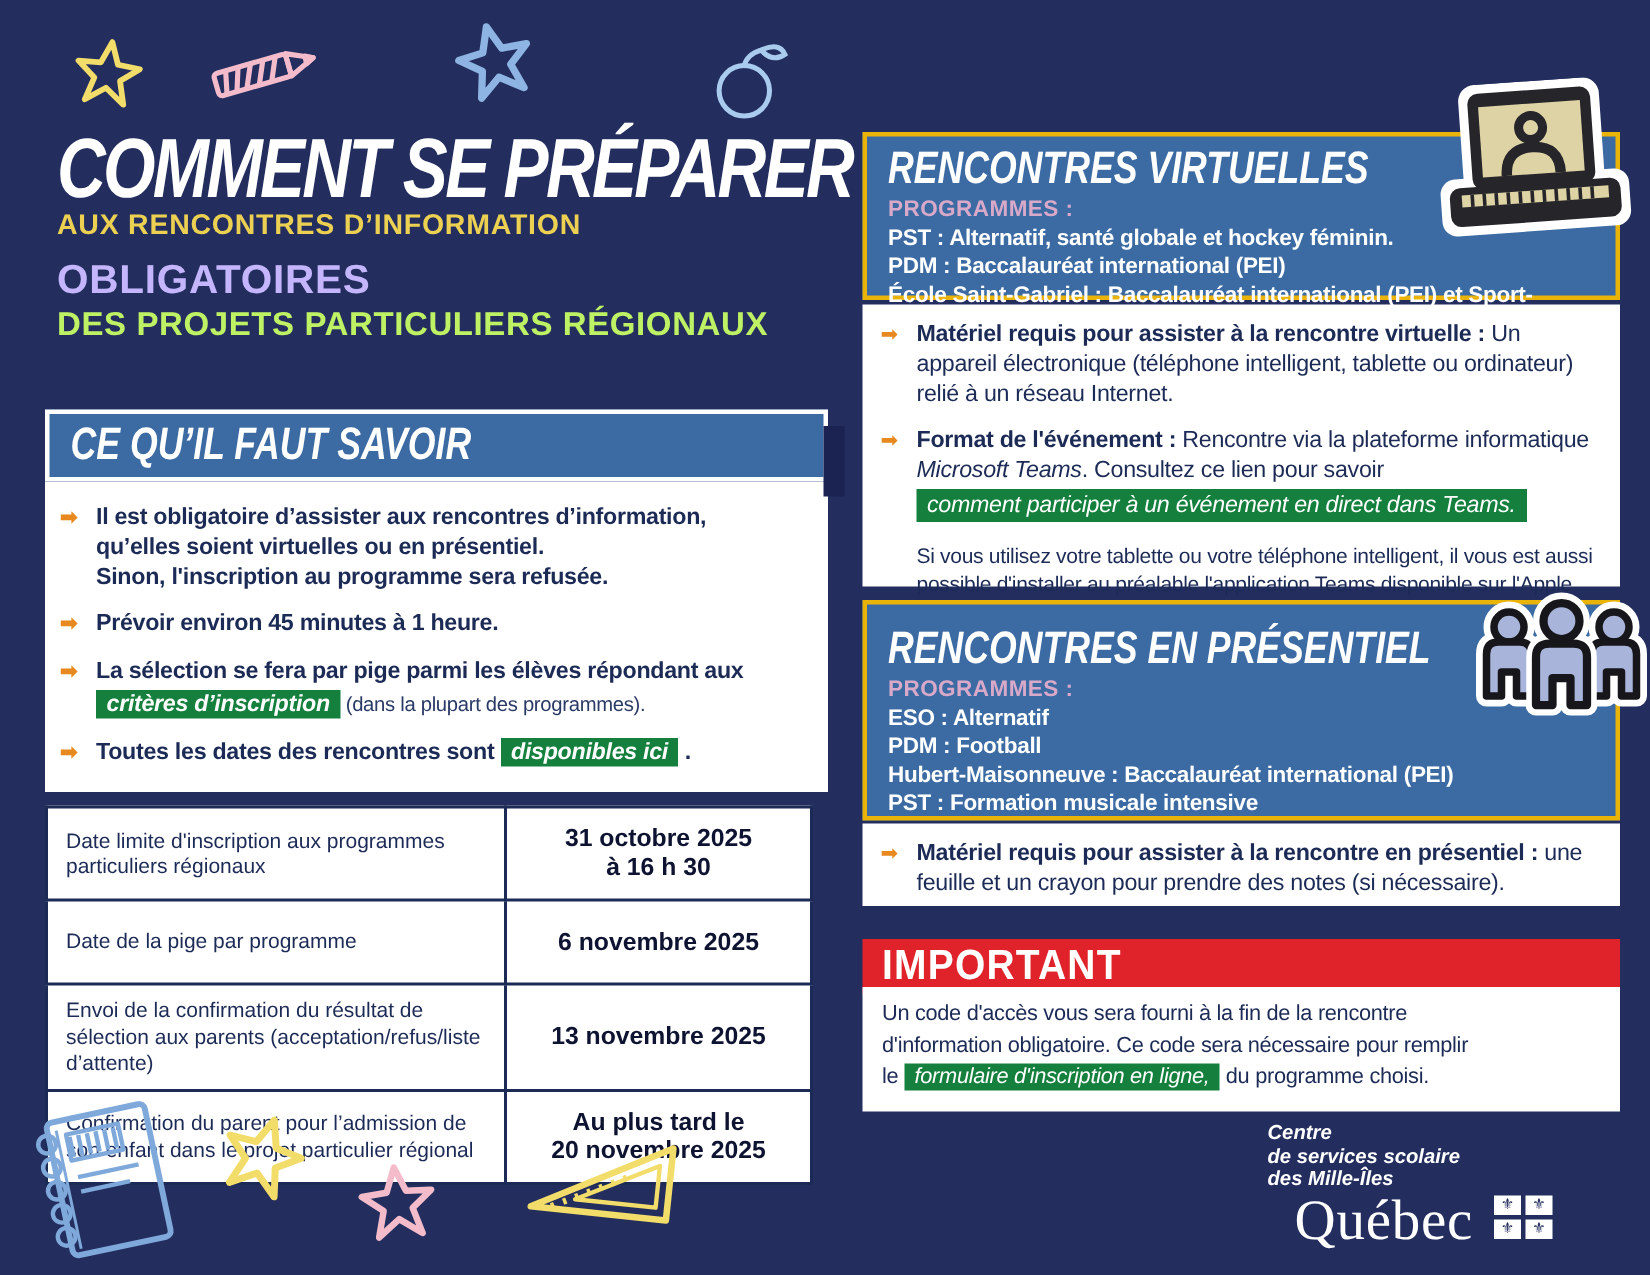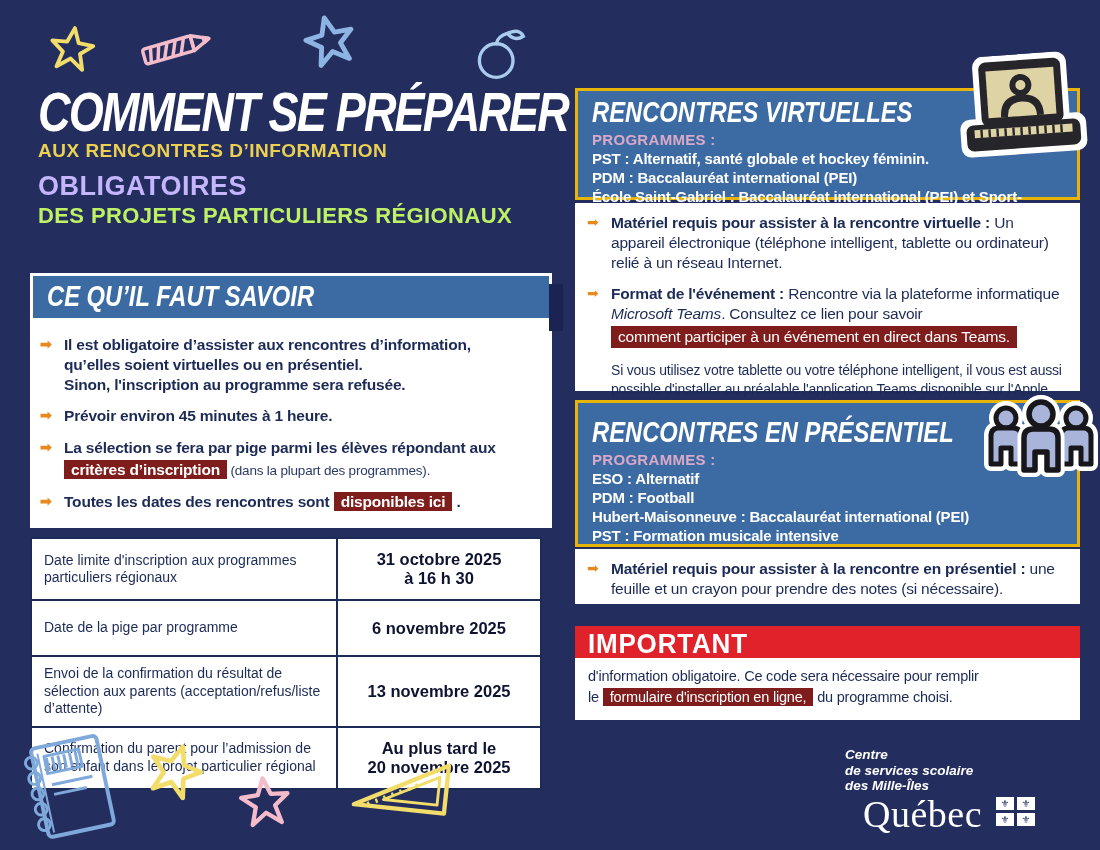--- a/index.html
+++ b/index.html
@@ -31,21 +31,21 @@
     background:#1a2352;
   }
   .savoir-body {
     box-sizing:border-box; width:100%; background:#ffffff;
     padding:12px 14px 16px 10px; color:#1c2a56;
   }
   .bullet { display:flex; margin-top:12px; font-size:15.5px; font-weight:bold;
             letter-spacing:-0.2px; line-height:1.28; }
   .bullet:first-child { margin-top:2px; }
   .arr { flex:none; width:24px; color:#e7891f; font-size:14px; padding-top:1px; }
-  .chip { background:#7f1d1d; color:#ffffff; padding:1px 7px; }
+  .chip { background:#15803d; color:#ffffff; padding:1px 7px;font-style:italic; }
   .note { font-weight:normal; font-size:13.5px; color:#2a3a66; }
   .blk { display:block; }
 
   
   .dates { position:absolute; left:30px; top:537px; width:512px;
            border-collapse:collapse; background:#ffffff; }
   .dates td { border:2px solid #1c2a56; vertical-align:middle; }
   .dates td.l { padding:8px 12px; font-size:14px; color:#1c2a56; line-height:1.25; }
   .dates td.v { width:190px; text-align:center; font-weight:bold; font-size:16.5px;
                 color:#0d1330; white-space:pre-line; line-height:1.15; padding:6px 6px; }
@@ -257,20 +257,21 @@
     <div class="bullet" style="font-weight:normal; margin-top:0;">
       <span class="arr">➡</span>
       <span><b>Matériel requis pour assister à la rencontre en présentiel :</b><span> une feuille et un crayon pour prendre des notes (si nécessaire).</span></span>
     </div>
   </div>
 
   <div class="imp-bar">
     <span class="t">IMPORTANT</span>
   </div>
   <div class="imp-body">
+    <span class="blk">Un code d'accès vous sera fourni à la fin de la rencontre</span>
     <span class="blk">d'information obligatoire. Ce code sera nécessaire pour remplir</span>
     <span class="blk"><span>le </span><span class="chip">formulaire d'inscription en ligne,</span><span> du programme choisi.</span></span>
   </div>
 
   <svg class="deco" style="left:16px; top:730px;" width="108" height="118" viewBox="0 0 110 120">
     <g transform="rotate(-12 55 60)" stroke="#7fa9da" fill="none" stroke-width="4" stroke-linejoin="round">
       <rect x="24" y="12" width="68" height="92" rx="4"></rect>
       <path d="M30 100 L30 18" stroke-width="2"></path>
       <circle cx="22" cy="26" r="6" stroke-width="3"></circle>
         <circle cx="22" cy="42" r="6" stroke-width="3"></circle>

